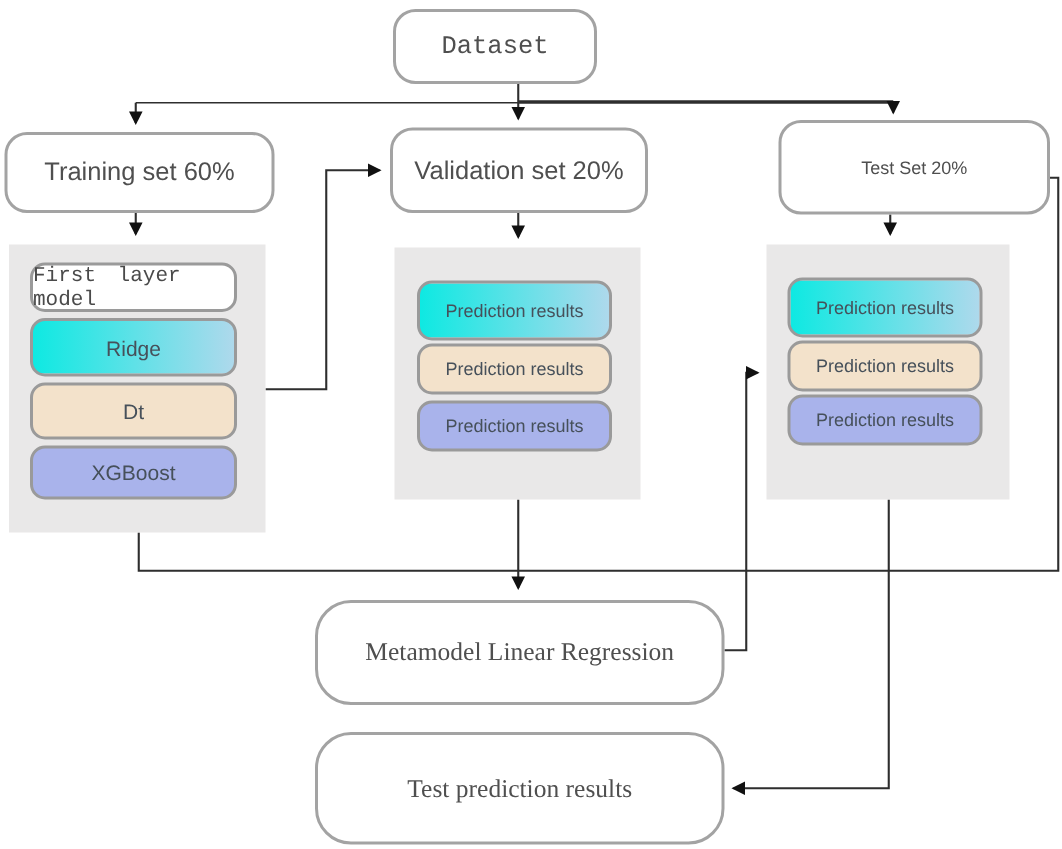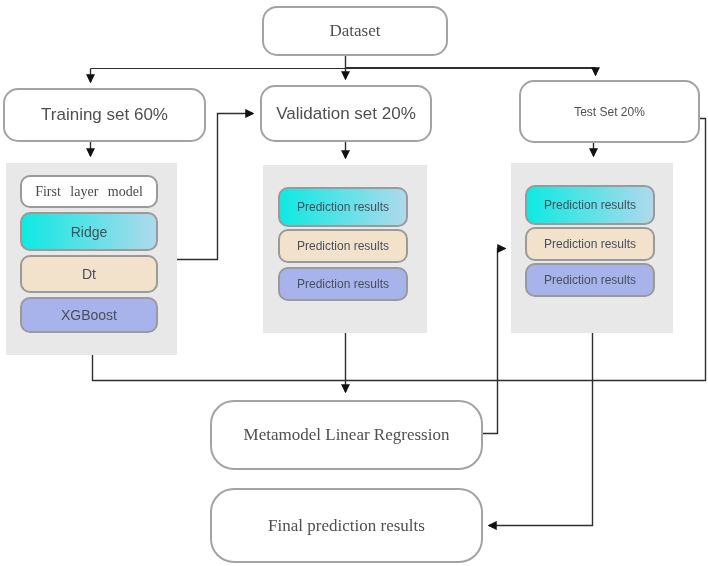--- a/index.html
+++ b/index.html
@@ -18,21 +18,21 @@
   .serif{font-family:"Liberation Serif","DejaVu Serif",serif;}
   .sans{font-family:"Liberation Sans","DejaVu Sans",sans-serif;}
   .panel{position:absolute;background:var(--panel-bg);}
   .chip{
     position:absolute;box-sizing:border-box;
     border:2px solid var(--inner-border);border-radius:10px;
     display:flex;align-items:center;justify-content:center;
     font-family:"Liberation Sans","DejaVu Sans",sans-serif;
     color:#46505a;
   }
-  .chip.white{background:#fff;font-family:Liberation Serif, serif;
+  .chip.white{background:#fff;font-family:Liberation Mono, monospace;
     color:#4a4a4a;font-size:14px;word-spacing:6px;}
   .fill-gradient{background:linear-gradient(to right, var(--cyan-start), var(--cyan-end));}
   .fill-tan{background:var(--tan);}
   .fill-periwinkle{background:var(--periwinkle);}
   .fs17{font-size:17px;}
   .fs18{font-size:12px;margin-left:16px;}
   .fs14{font-size:14px;}
   .fs13{font-size:12px;}
 </style>
 </head>
@@ -69,31 +69,31 @@
       <path d="M483,433.5 L497.5,433.5 L497.5,248.5 L505,248.5" marker-end="url(#arr)"></path>
 
       <path d="M592.5,333 L592.5,525.5 L489,525.5" marker-end="url(#arr)"></path>
     </g>
   </svg>
 
   <div class="panel" style="left:6px;top:163px;width:171px;height:192px;"></div>
   <div class="panel" style="left:263px;top:165px;width:164px;height:168px;"></div>
   <div class="panel" style="left:511px;top:163px;width:162px;height:170px;"></div>
 
-  <div class="node serif fs17" style="left:262px;top:6px;width:186px;height:50px;">Dataset</div>
+  <div class="node serif fs17" style="left:262px;top:6px;width:136px;height:50px;font-family:Liberation Mono, monospace;">Dataset</div>
 
-  <div class="node sans fs17" style="left:3px;top:88px;width:203px;height:54px;">Training set 60%</div>
+  <div class="node sans fs17" style="left:3px;top:88px;width:180px;height:54px;">Training set 60%</div>
 
   <div class="node sans fs17" style="left:260px;top:85px;width:172px;height:57px;">Validation set 20%</div>
 
   <div class="node sans fs18" style="left:503px;top:80px;width:181px;height:63px;">Test Set 20%</div>
 
   <div class="node serif fs17 big" style="left:210px;top:400px;width:273px;height:70px;text-align:right;">Metamodel Linear Regression</div>
 
-  <div class="node serif fs17 big" style="left:210px;top:488px;width:273px;height:75px;">Final prediction results</div>
+  <div class="node serif fs17 big" style="left:210px;top:488px;width:273px;height:75px;">Test prediction results</div>
 
   <div class="chip white" style="left:20px;top:175px;width:138px;height:33px;">First layer model</div>
   <div class="chip fill-tan fs14" style="left:20px;top:255px;width:138px;height:38px;">Dt</div>
   <div class="chip fill-gradient fs14" style="left:20px;top:212px;width:138px;height:39px;">Ridge</div>
   <div class="chip fill-periwinkle fs14" style="left:20px;top:297px;width:138px;height:36px;">XGBoost</div>
 
   <div class="chip fill-gradient fs13" style="left:278px;top:187px;width:130px;height:40px;">Prediction results</div>
   <div class="chip fill-tan fs13" style="left:278px;top:229px;width:130px;height:34px;">Prediction results</div>
   <div class="chip fill-periwinkle fs13" style="left:278px;top:267px;width:130px;height:34px;">Prediction results</div>
 

